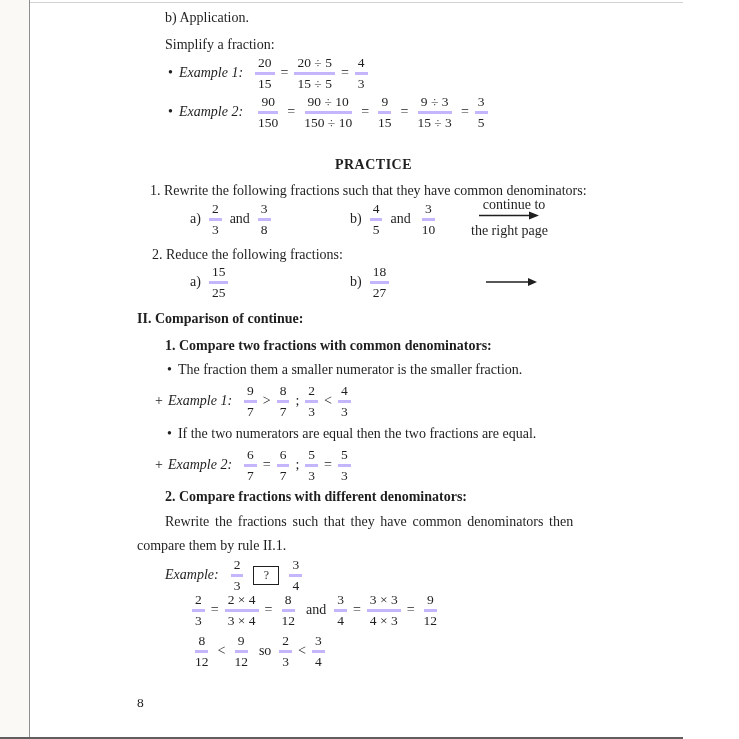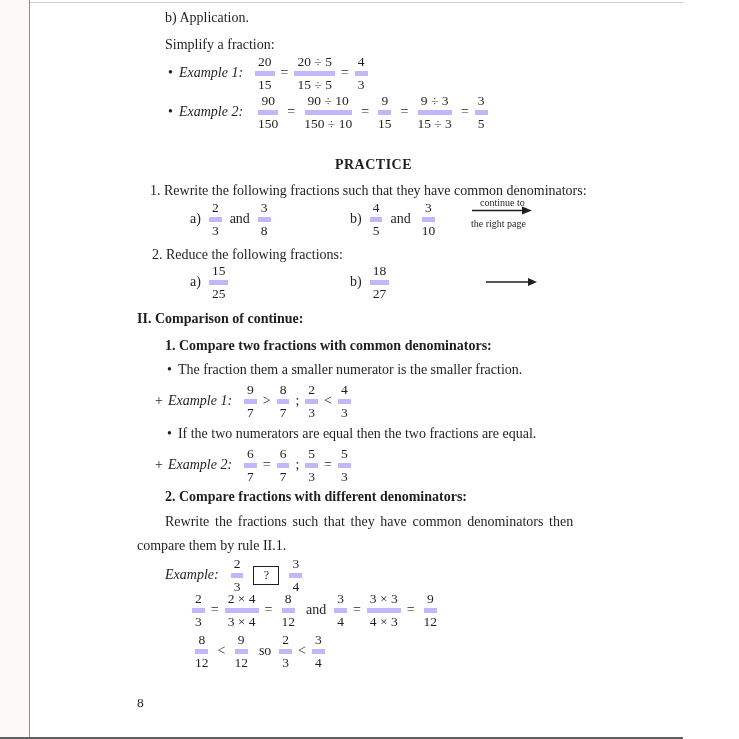--- a/index.html
+++ b/index.html
@@ -15,26 +15,26 @@
   .row{position:absolute;display:flex;align-items:center;white-space:nowrap;}
   .bold{font-weight:bold;}
   .boldital{font-weight:bold;}
   .center-title{text-align:center;letter-spacing:.5px;}
   .bullet{margin-right:6px;}
   .plus{margin-right:5px;}
   .exlabel{font-style:italic;margin-right:10px;}
   .ablabel{margin-right:6px;}
   .math{display:inline-flex;align-items:center;}
   .frac{display:inline-flex;flex-direction:column;align-items:center;margin:0 2px;font-size:13.5px;line-height:1.15;}
-  .frac .num{display:block;padding:0 3px 1px;border-bottom:5px solid #c4b5fd;}
+  .frac .num{display:block;padding:0 3px 1px;border-bottom:3px solid #c4b5fd;}
   .frac .den{display:block;padding:1px 3px 0;}
   .op{margin:0 4px;}
   .word{margin:0 6px;}
   .qbox{display:inline-flex;align-items:center;justify-content:center;border:1px solid #1f1f1f;min-width:24px;height:17px;margin:0 8px;font-size:12px;}
-  .note{position:absolute;left:471px;top:197px;display:flex;flex-direction:column;align-items:flex-start;font-size:10px;}
+  .note{position:absolute;left:471px;top:197px;display:flex;flex-direction:column;align-items:center;font-size:14px;}
   .note .l1{margin-left:9px;}
   .note svg{margin-top:-3px;}
   .note .l2{margin-top:2px;}
   .wordspace{word-spacing:2.2px;}
   .pagenum{position:absolute;left:137px;top:695px;font-size:13.5px;}
 </style>
 </head>
 <body>
 
 <div class="page">

